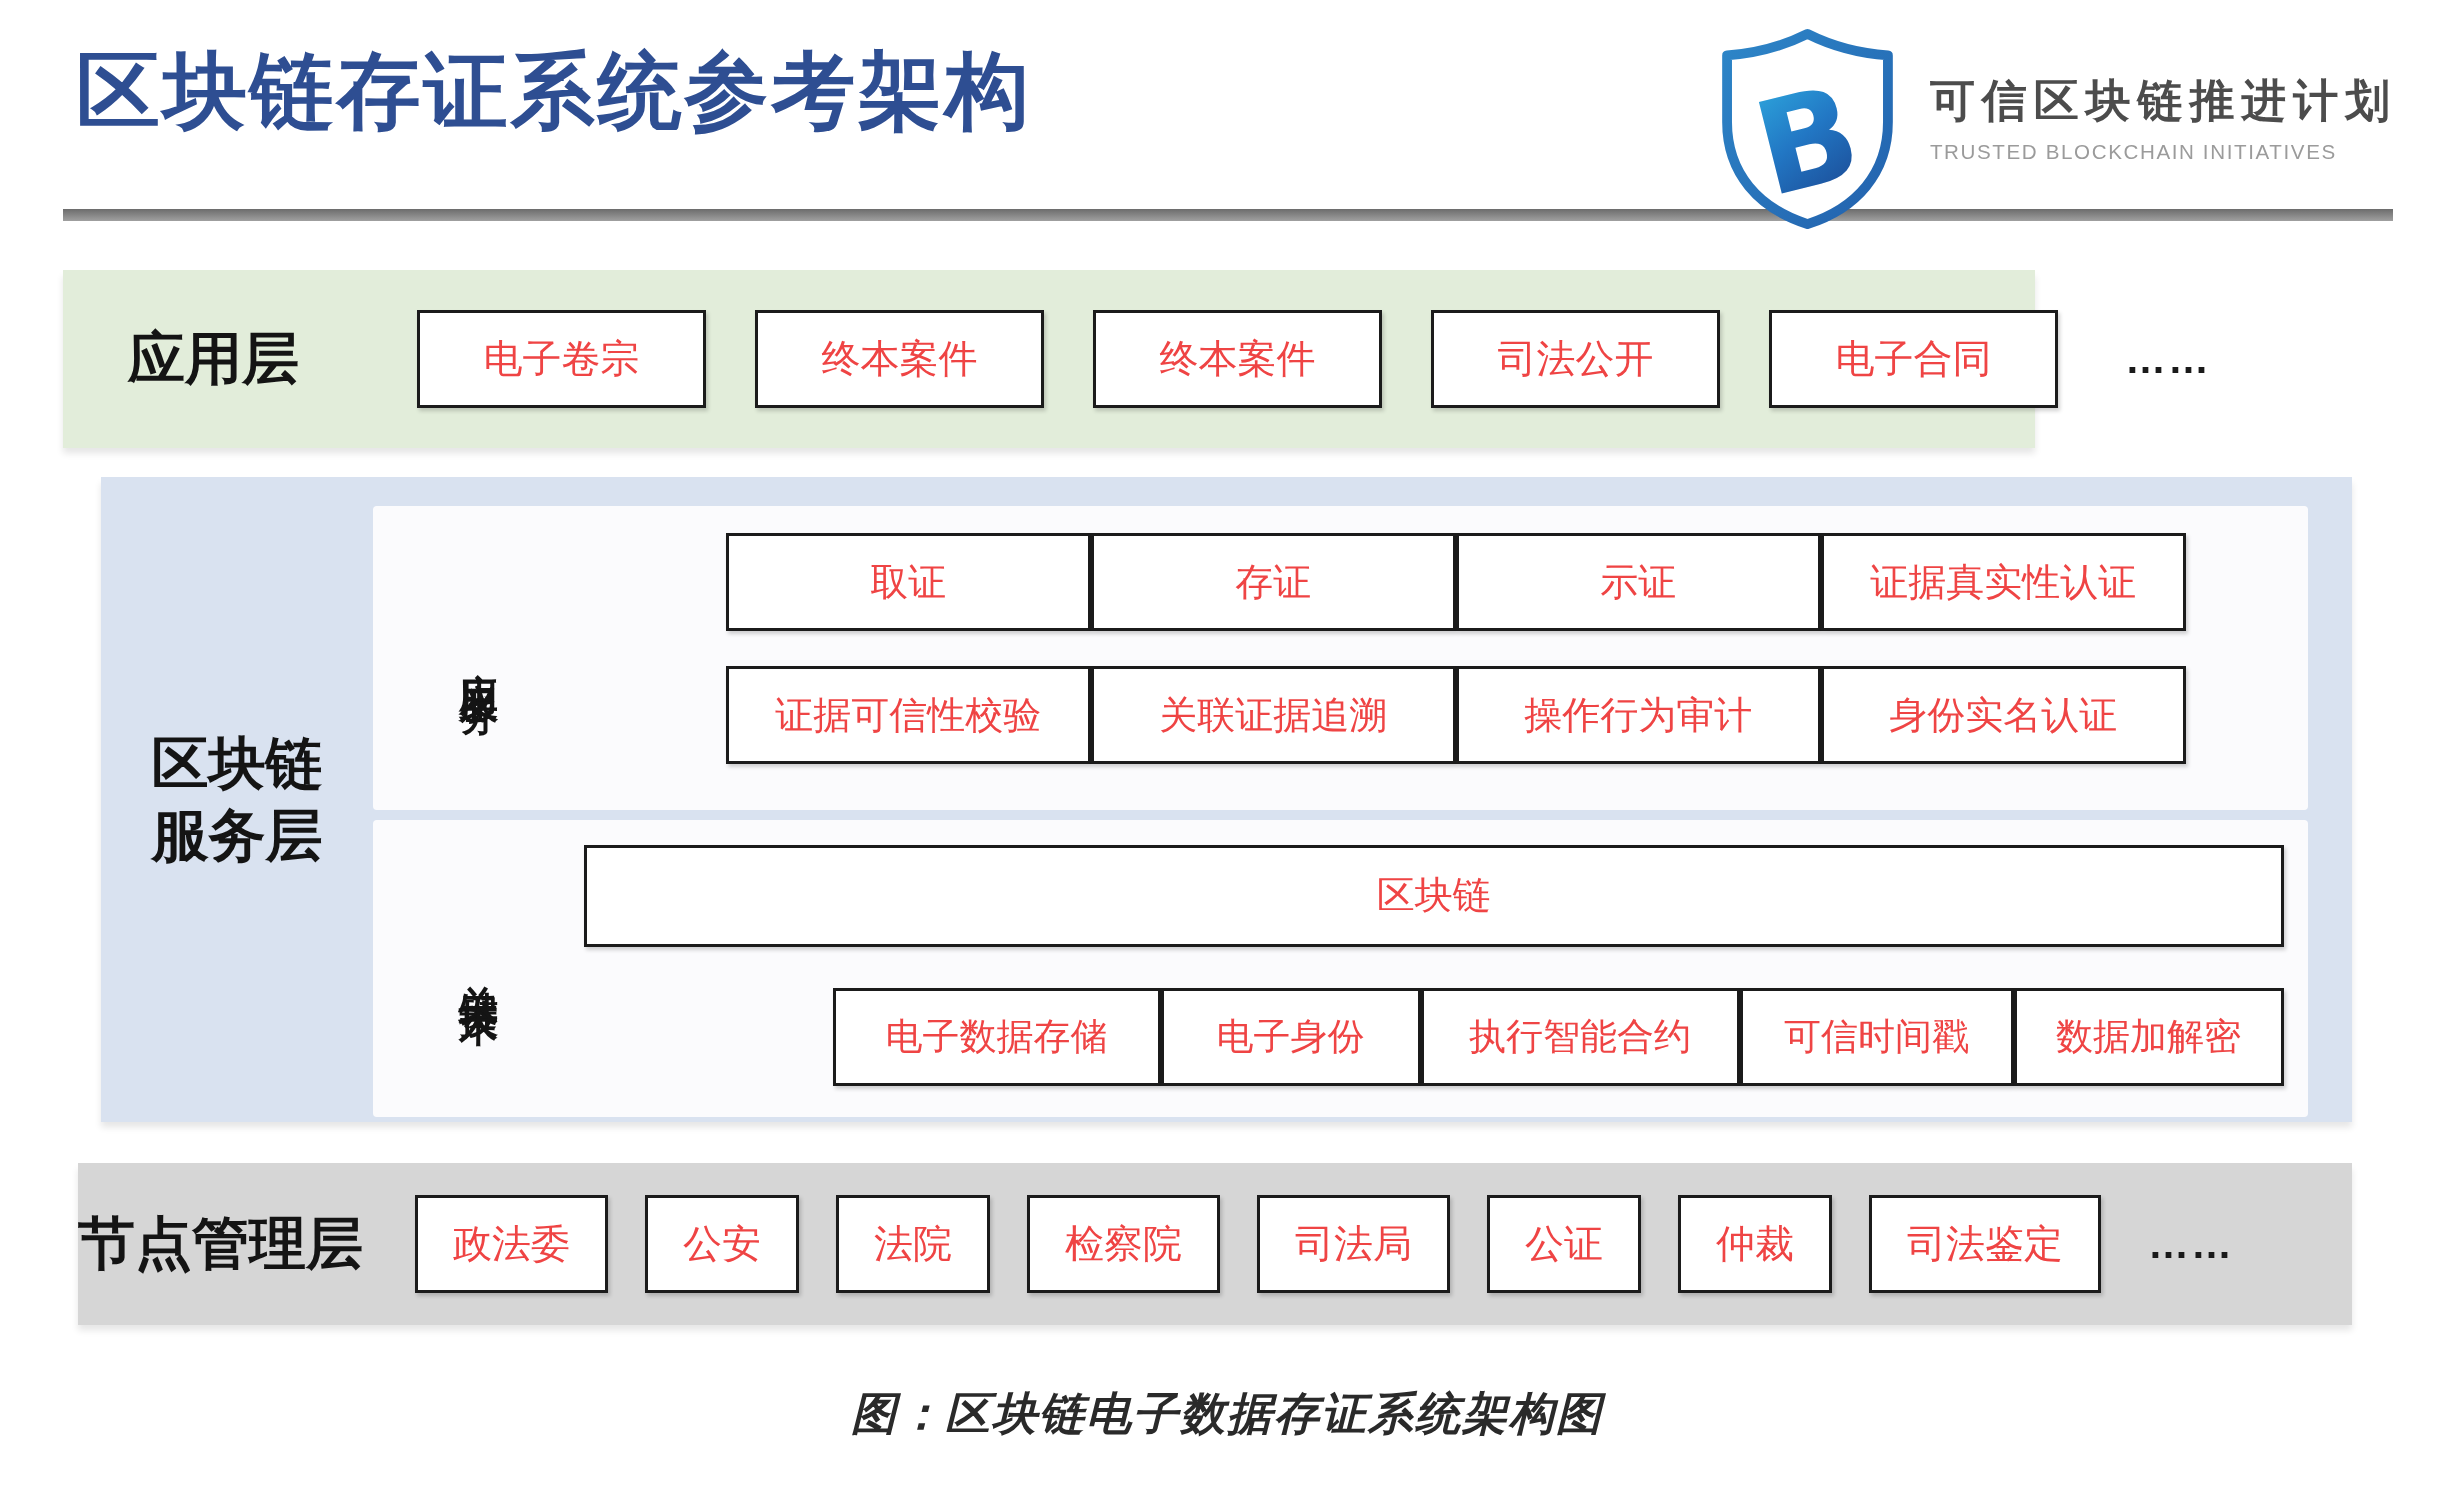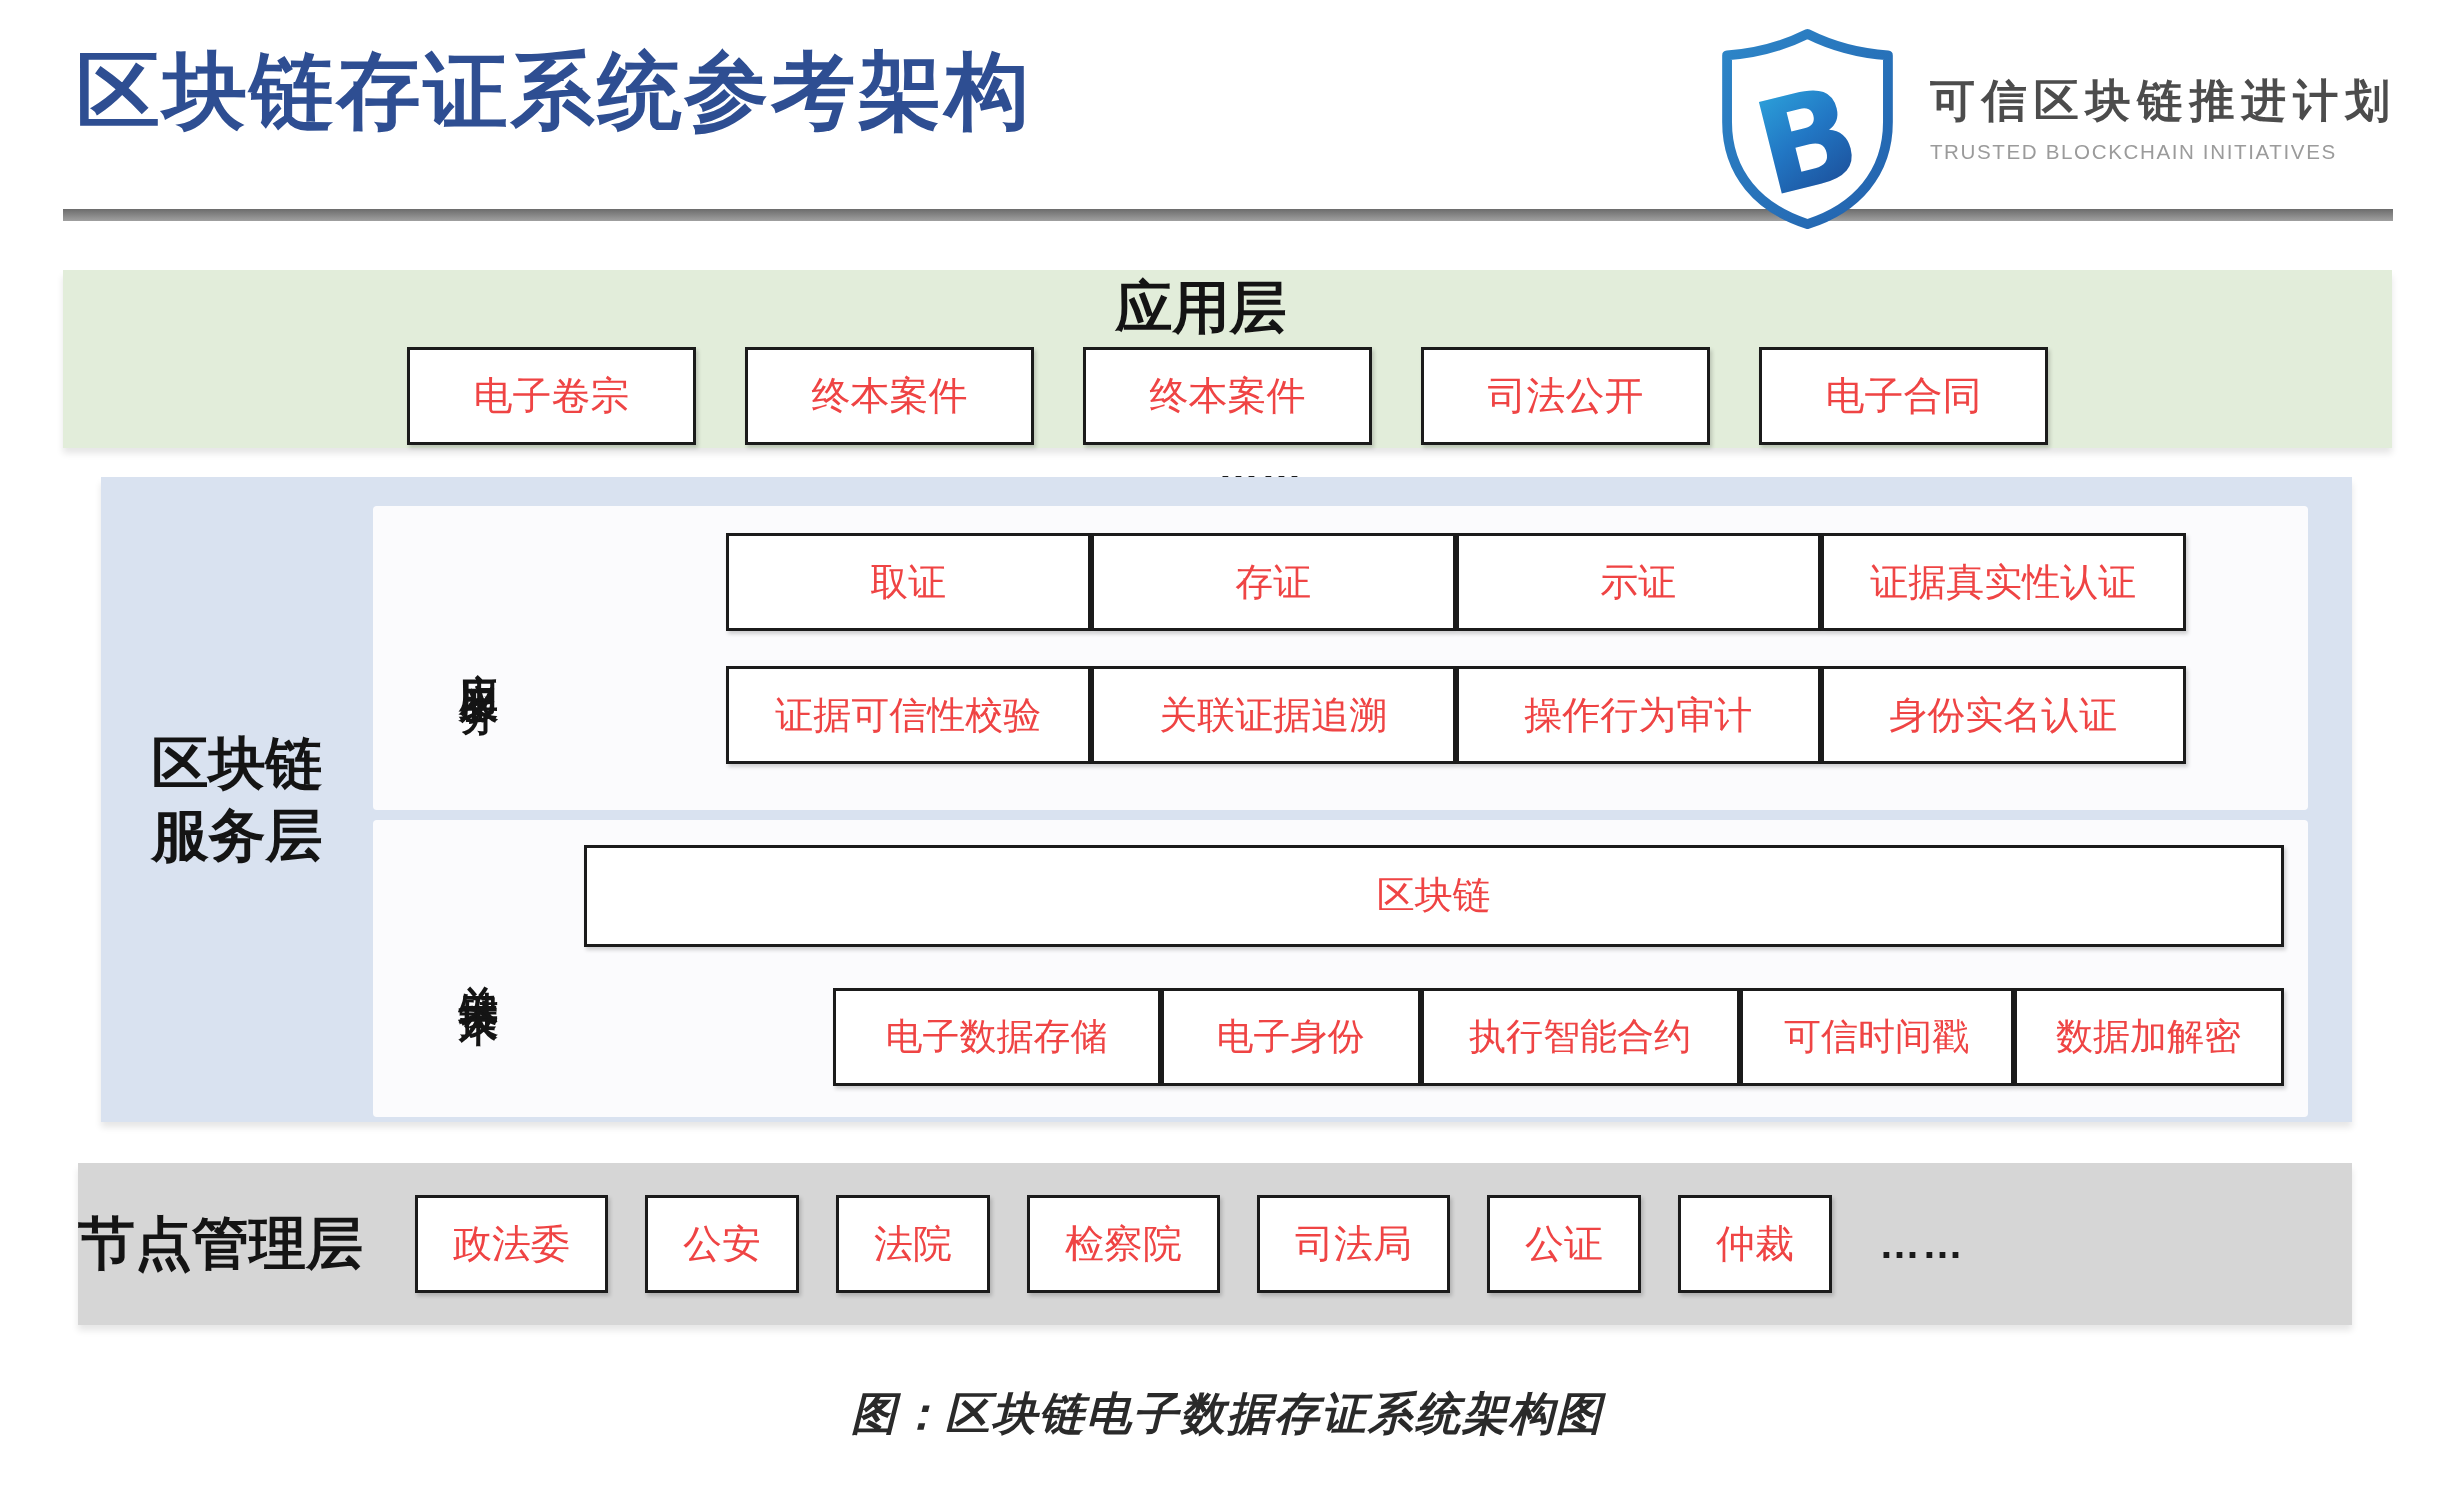--- a/index.html
+++ b/index.html
@@ -36,22 +36,22 @@
   .band{position:absolute;box-sizing:border-box;}
   .layer-label{font-size:57px;font-weight:bold;color:#141414;white-space:nowrap;}
   .node,.gbox,.svc-box,.tech-box,.chain-bar{
     box-sizing:border-box;background:#ffffff;border:3.9px solid var(--box-border);
     display:flex;align-items:center;justify-content:center;
     box-shadow:2px 2.9px 3.9px rgba(0,0,0,0.18);white-space:nowrap;color:#ef4444;
   }
   .more{font-size:41px;font-weight:bold;color:#1a1a1a;letter-spacing:2px;}
   
   .band-green{
-    left:63px;top:270px;width:2329px;height:178px;background:var(--band-green);
-    display:flex;align-items:center;box-shadow:0 5.9px 6.9px rgba(0,0,0,0.10);flex-direction:column;
+    left:63px;top:270px;width:1972px;height:178px;background:var(--band-green);
+    display:flex;align-items:center;box-shadow:0 5.9px 6.9px rgba(0,0,0,0.10);
   }
   .band-green .layer-label{padding-left:65px;width:289px;flex:0 0 auto;}
   .gboxes{display:flex;align-items:center;gap:49px;}
   .gbox{width:289px;height:98px;font-size:39px;}
   .band-green .more{margin-left:67px;}
   
   .band-blue{left:101px;top:477px;width:2251px;height:645px;background:var(--band-blue);box-shadow:0 5.9px 6.9px rgba(0,0,0,0.10);}
   .service-label{
     position:absolute;left:0;top:0;bottom:0;width:272px;
     display:flex;flex-direction:column;justify-content:center;align-items:center;
@@ -175,20 +175,21 @@
   <div class="band band-gray">
     <div class="layer-label">节点管理层</div>
     <div class="nboxes">
       <div class="node">政法委</div>
       <div class="node">公安</div>
       <div class="node">法院</div>
       <div class="node">检察院</div>
       <div class="node">司法局</div>
       <div class="node">公证</div>
       <div class="node">仲裁</div>
+      <div class="node">司法鉴定</div>
     </div>
     <div class="more">……</div>
   </div>
 
   <div class="caption">图：区块链电子数据存证系统架构图</div>
 
 </div>
 
 
 </body></html>

